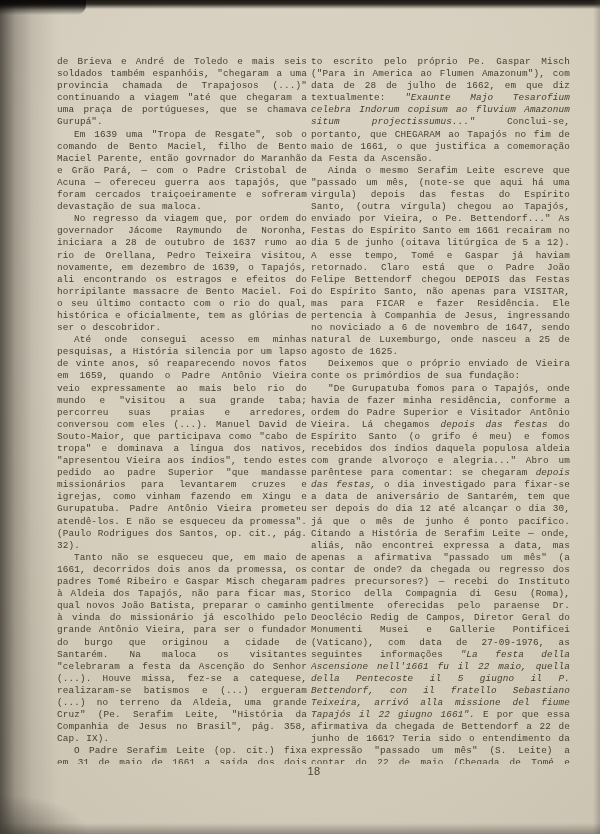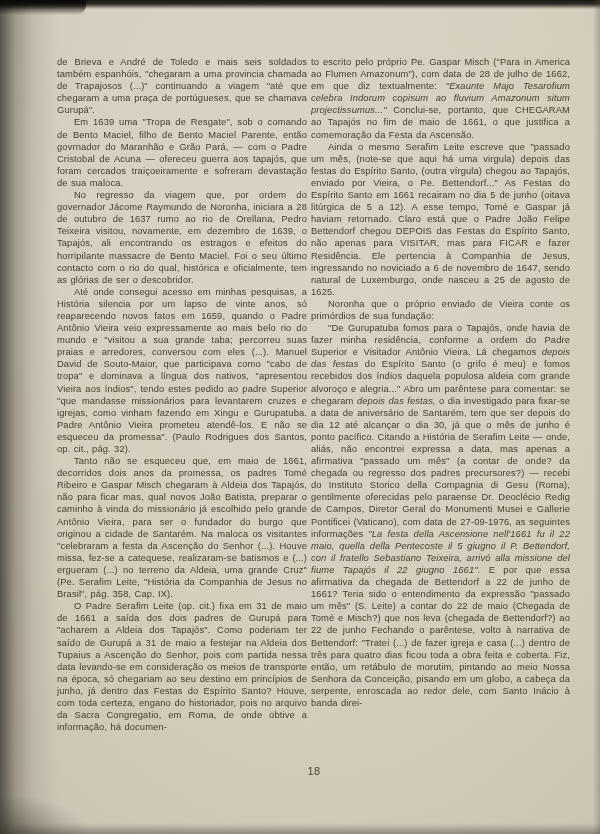--- a/index.html
+++ b/index.html
@@ -54,20 +54,21 @@
     position: absolute;
     top: 56px;
     height: 708px;
     overflow: hidden;
     color: #45402f;
     font-size: 9.35px;
     line-height: 12.1px;
     text-align: justify;
     letter-spacing: 0.12px;
     word-spacing: 0.6px;
+    font-family: Liberation Mono, monospace;
   }
   .col-left  { left: 57px;  width: 250px; }
   .col-right { left: 311px; width: 259px; }
   .col p { margin: 0; }
   .col p.indent { text-indent: 17px; }
   .col .it { font-style: italic; }
   .page-number {
     position: absolute;
     left: 296px;
     top: 765px;
@@ -94,18 +95,18 @@
       <p class=""><span>de Brieva e André de Toledo e mais seis soldados também espanhóis, "chegaram a uma provincia chamada de Trapajosos (...)" continuando a viagem "até que chegaram a uma praça de portúgueses, que se chamava Gurupá".</span></p>
       <p class="indent"><span>Em 1639 uma "Tropa de Resgate", sob o comando de Bento Maciel, filho de Bento Maciel Parente, então govrnador do Maranhão e Grão Pará, — com o Padre Cristobal de Acuna — ofereceu guerra aos tapajós, que foram cercados traiçoeiramente e sofreram devastação de sua maloca.</span></p>
       <p class="indent"><span>No regresso da viagem que, por ordem do governador Jácome Raymundo de Noronha, iniciara a 28 de outubro de 1637 rumo ao rio de Orellana, Pedro Teixeira visitou, novamente, em dezembro de 1639, o Tapajós, ali encontrando os estragos e efeitos do horripilante massacre de Bento Maciel. Foi o seu último contacto com o rio do qual, histórica e oficialmente, tem as glórias de ser o descobridor.</span></p>
       <p class="indent"><span>Até onde consegui acesso em minhas pesquisas, a História silencia por um lapso de vinte anos, só reaparecendo novos fatos em 1659, quando o Padre Antônio Vieira veio expressamente ao mais belo rio do mundo e "visitou a sua grande taba; percorreu suas praias e arredores, conversou com eles (...). Manuel David de Souto-Maior, que participava como "cabo de tropa" e dominava a língua dos nativos, "apresentou Vieira aos índios", tendo estes pedido ao padre Superior "que mandasse missionários para levantarem cruzes e igrejas, como vinham fazendo em Xingu e Gurupatuba. Padre Antônio Vieira prometeu atendê-los. E não se esqueceu da promessa". (Paulo Rodrigues dos Santos, op. cit., pág. 32).</span></p>
       <p class="indent"><span>Tanto não se esqueceu que, em maio de 1661, decorridos dois anos da promessa, os padres Tomé Ribeiro e Gaspar Misch chegaram à Aldeia dos Tapajós, não para ficar mas, qual novos João Batista, preparar o caminho à vinda do missionário já escolhido pelo grande Antônio Vieira, para ser o fundador do burgo que originou a cidade de Santarém. Na maloca os visitantes "celebraram a festa da Ascenção do Senhor (...). Houve missa, fez-se a catequese, realizaram-se batismos e (...) ergueram (...) no terreno da Aldeia, uma grande Cruz" (Pe. Serafim Leite, "História da Companhia de Jesus no Brasil", pág. 358, Cap. IX).</span></p>
       <p class="indent"><span>O Padre Serafim Leite (op. cit.) fixa em 31 de maio de 1661 a saída dos dois padres de Gurupá para "acharem a Aldeia dos Tapajós". Como poderiam ter saído de Gurupá a 31 de maio a festejar na Aldeia dos Tupaius a Ascenção do Senhor, pois com partida nessa data levando-se em consideração os meios de transporte na época, só chegariam ao seu destino em princípios de junho, já dentro das Festas do Espírito Santo? Houve, com toda certeza, engano do historiador, pois no arquivo da Sacra Congregatio, em Roma, de onde obtive a informação, há documen-</span></p>
     </div>
   <div class="col col-right">
       <p class=""><span>to escrito pelo próprio Pe. Gaspar Misch ("Para in America ao Flumen Amazonum"), com data de 28 de julho de 1662, em que diz textualmente: </span><span class="it">"Exaunte Majo Tesarofium celebra Indorum copisum ao fluvium Amazonum situm projectissumus..."</span><span> Conclui-se, portanto, que CHEGARAM ao Tapajós no fim de maio de 1661, o que justifica a comemoração da Festa da Ascensão.</span></p>
       <p class="indent"><span>Ainda o mesmo Serafim Leite escreve que "passado um mês, (note-se que aqui há uma virgula) depois das festas do Espírito Santo, (outra vírgula) chegou ao Tapajós, enviado por Vieira, o Pe. Bettendorf..." As Festas do Espírito Santo em 1661 recairam no dia 5 de junho (oitava litúrgica de 5 a 12). A esse tempo, Tomé e Gaspar já haviam retornado. Claro está que o Padre João Felipe Bettendorf chegou DEPOIS das Festas do Espírito Santo, não apenas para VISITAR, mas para FICAR e fazer Residência. Ele pertencia à Companhia de Jesus, ingressando no noviciado a 6 de novembro de 1647, sendo natural de Luxemburgo, onde nasceu a 25 de agosto de 1625.</span></p>
-      <p class="indent"><span>Noronha que o próprio enviado de Vieira conte os primórdios de sua fundação:</span></p>
+      <p class="indent"><span>Deixemos que o próprio enviado de Vieira conte os primórdios de sua fundação:</span></p>
       <p class="indent"><span>"De Gurupatuba fomos para o Tapajós, onde havia de fazer minha residência, conforme a ordem do Padre Superior e Visitador Antônio Vieira. Lá chegamos </span><span class="it">depois das festas</span><span> do Espírito Santo (o grifo é meu) e fomos recebidos dos índios daquela populosa aldeia com grande alvoroço e alegria..." Abro um parêntese para comentar: se chegaram </span><span class="it">depois das festas,</span><span> o dia investigado para fixar-se a data de aniversário de Santarém, tem que ser depois do dia 12 até alcançar o dia 30, já que o mês de junho é ponto pacífico. Citando a História de Serafim Leite — onde, aliás, não encontrei expressa a data, mas apenas a afirmativa "passado um mês" (a contar de onde? da chegada ou regresso dos padres precursores?) — recebi do Instituto Storico della Compagnia di Gesu (Roma), gentilmente oferecidas pelo paraense Dr. Deoclécio Redig de Campos, Diretor Geral do Monumenti Musei e Gallerie Pontificei (Vaticano), com data de 27-09-1976, as seguintes informações </span><span class="it">"La festa della Ascensione nell'1661 fu il 22 maio, quella della Pentecoste il 5 giugno il P. Bettendorf, con il fratello Sebastiano Teixeira, arrivó alla missione del fiume Tapajós il 22 giugno 1661".</span><span> E por que essa afirmativa da chegada de Bettendorf a 22 de junho de 1661? Teria sido o entendimento da expressão "passado um mês" (S. Leite) a contar do 22 de maio (Chegada de Tomé e Misch?) que nos leva (chegada de Bettendorf?) ao 22 de junho Fechando o parêntese, volto à narrativa de Bettendorf: "Tratei (...) de fazer igreja e casa (...) dentro de três para quatro dias ficou toda a obra feita e coberta. Fiz, então, um retábulo de morutim, pintando ao meio Nossa Senhora da Conceição, pisando em um globo, a cabeça da serpente, enroscada ao redor dele, com Santo Inácio à banda direi-</span></p>
     </div>
 
   <div class="page-number">18</div>
 </div>
 
 </body></html>

